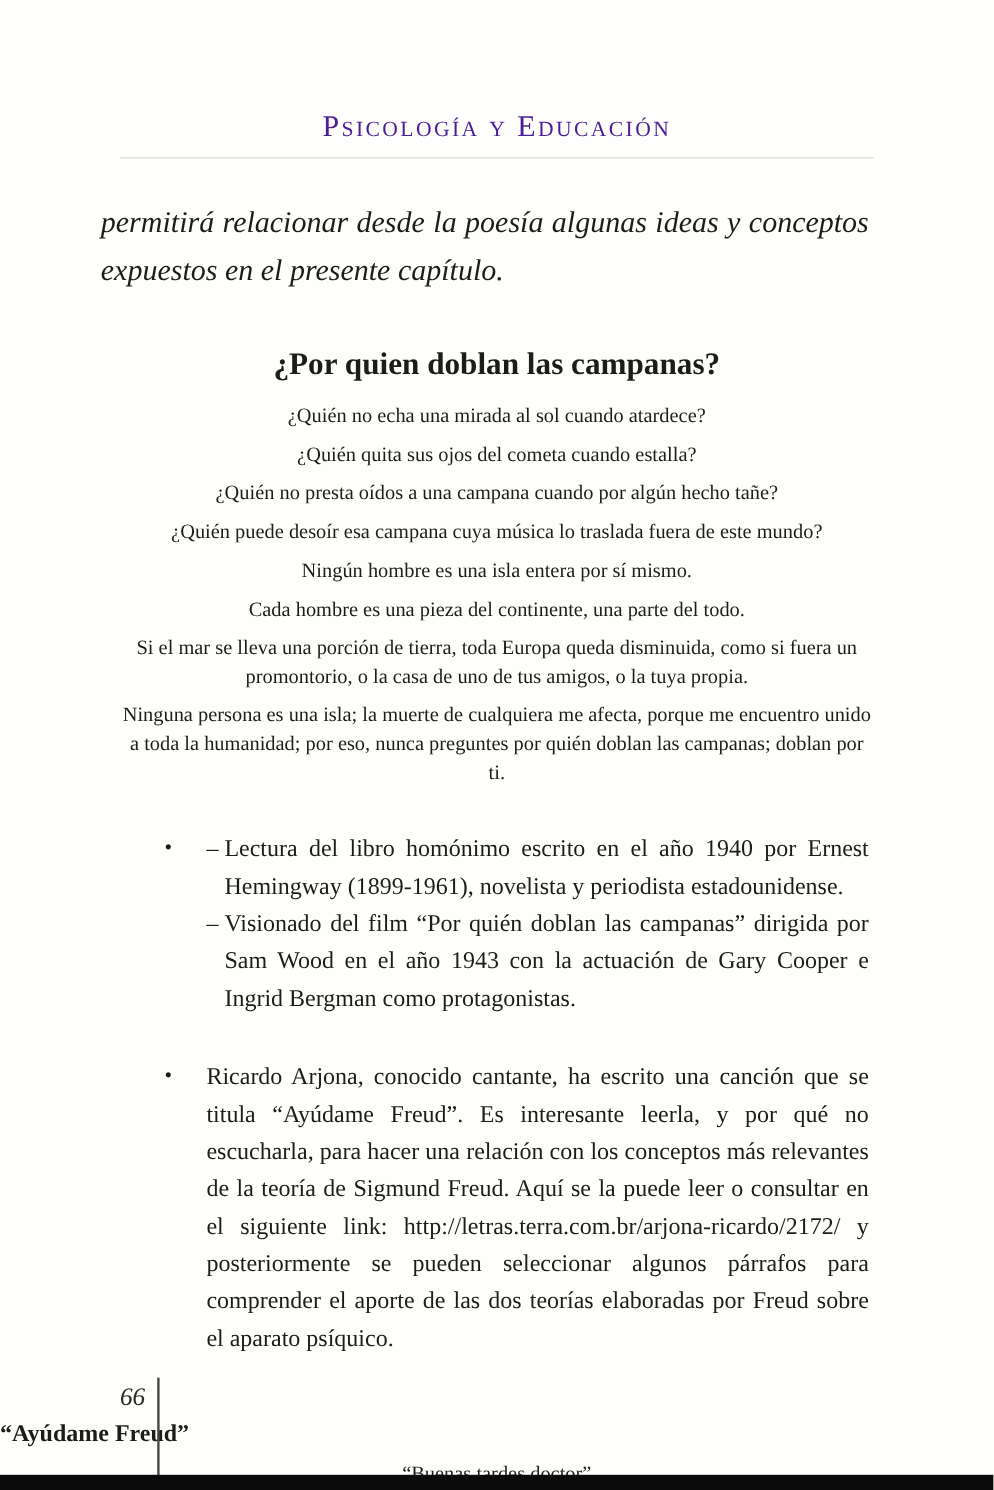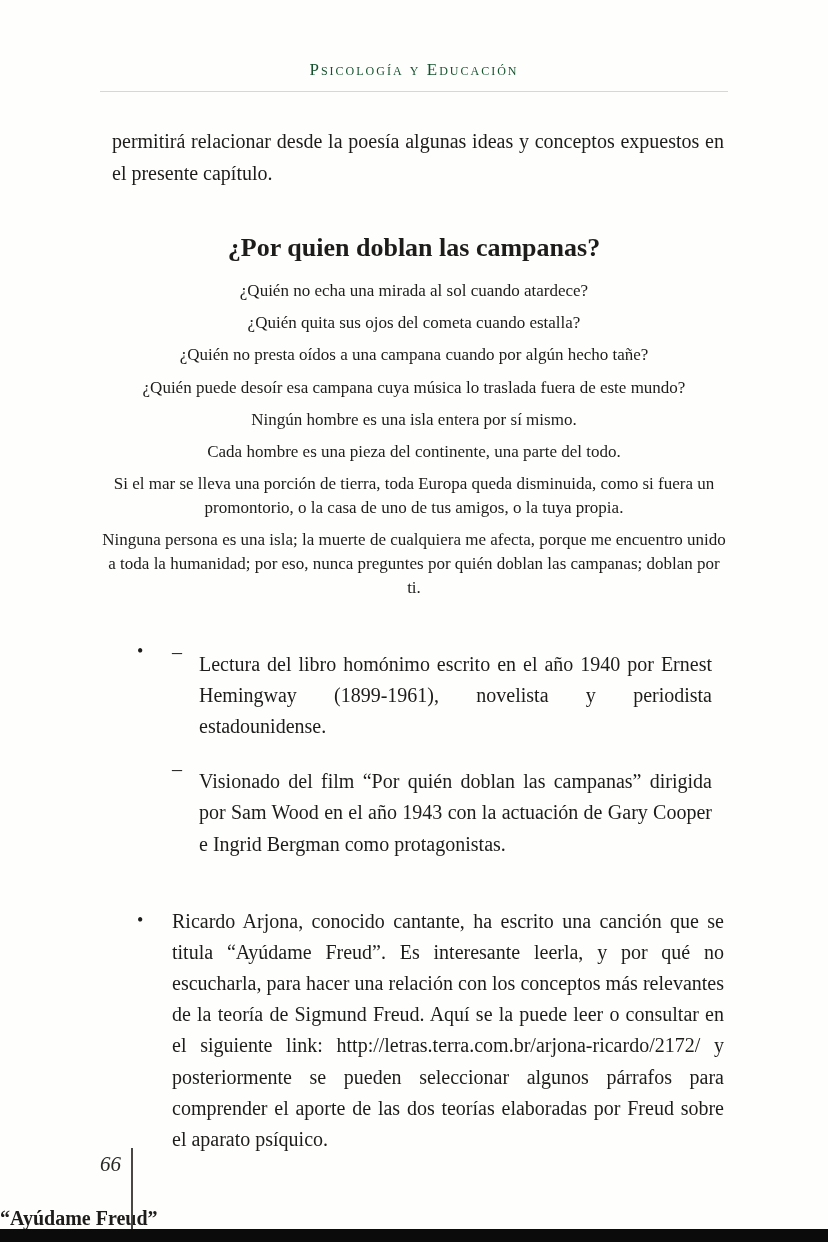--- a/index.html
+++ b/index.html
@@ -9,41 +9,42 @@
     background: #ffffff;
     position: relative;
     overflow: hidden;
     font-family: "Liberation Serif", serif;
     color: #1d1c1a;
   }
   .page { position: absolute; inset: 0; background: #fefefd; }
 
   
   .running-head {
-    padding-top: 60px;
+    padding-top: 92px;
     text-align: center;
     font-variant: small-caps;
-    font-size: 17px;
+    font-size: 25px;
     letter-spacing: 2px;
-    color: #14532d;
+    color: #4c1d95;
   }
   .header-rule {
     width: 628px;
     height: 1px;
     background: #d9d7d2;
     margin: 11px auto 0 auto;
   }
 
   
   .intro {
-    margin: 34px 104px 0 112px;
-    font-size: 20px;
+    margin: 34px 104px 0 84px;
+    font-size: 25px;
     line-height: 1.58;
     text-align: justify;
     text-justify: inter-word;
+    font-style: italic;
   }
 
   
   .poem-title {
     margin: 44px 0 0 0;
     text-align: center;
     font-size: 26px;
     font-weight: bold;
   }
   .poem {
@@ -61,21 +62,21 @@
     font-size: 20px;
     line-height: 1.56;
   }
   .bullet-item.first { margin-top: 36px; }
   .bullet-item.second { margin-top: 34px; }
   .bullet-marker { flex: none; width: 35px; font-size: 18px; }
   .bullet-body { flex: 1; }
   .bullet-body > p { margin: 0; text-align: justify; text-justify: inter-word; }
   .dash-item { display: flex; }
   .dash-marker { flex: none; width: 15px; }
-  .dash-item p { margin: 12px; flex: 1; text-align: justify; text-justify: inter-word; }
+  .dash-item p { margin: 0; flex: 1; text-align: justify; text-justify: inter-word; }
 
   
   .song-title {
     margin: 52px 0 0 0;
     text-align: left;
     font-size: 20px;
     font-weight: bold;
   }
   .song {
     margin: 8px 100px 0 100px;

